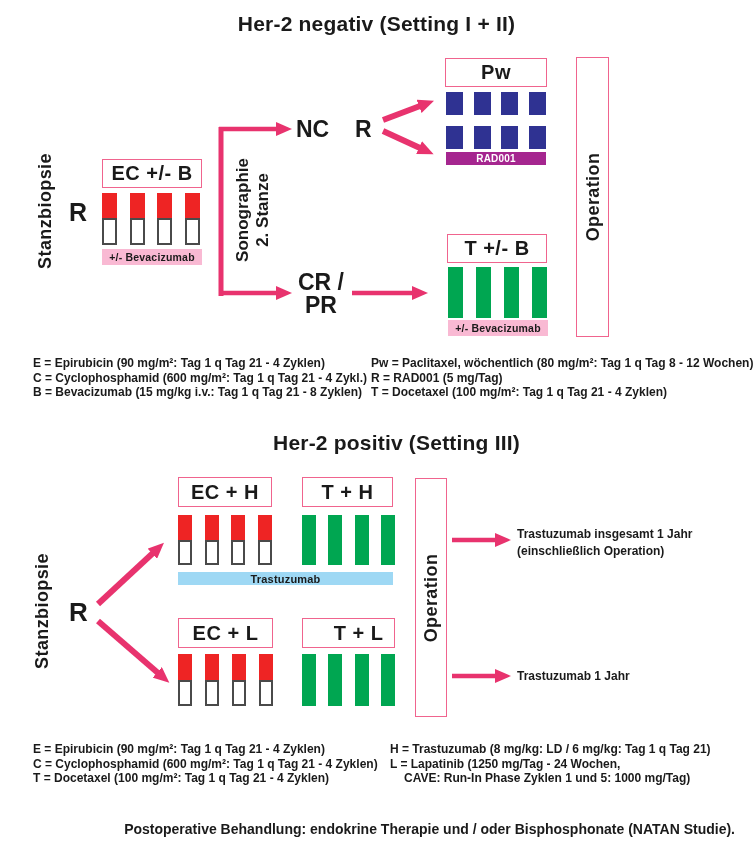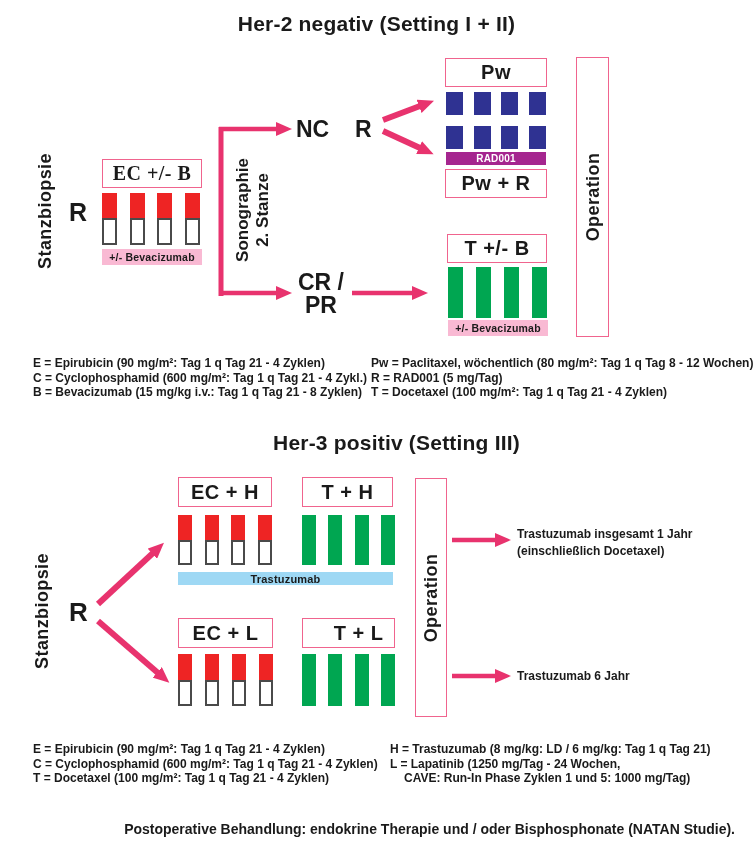--- a/index.html
+++ b/index.html
@@ -70,21 +70,21 @@
     <line class="arr" x1="452" y1="540" x2="496" y2="540" marker-end="url(#ah)"></line>
     <line class="arr" x1="452" y1="676" x2="496" y2="676" marker-end="url(#ah)"></line>
   </svg>
 
   <div class="abs title" style="top:12px;">Her-2 negativ (Setting I + II)</div>
 
   <div class="abs rot biopsy" style="left:-20px;top:198px;">Stanzbiopsie</div>
 
   <div class="abs rlabel" style="left:69px;top:198px;">R</div>
 
-  <div class="abs box" style="left:102px;top:159px;width:100px;height:29px;font-family:Liberation Serif, serif;">EC +/- B</div>
+  <div class="abs box" style="left:102px;top:159px;width:100px;height:29px;">EC +/- B</div>
 
   <div class="abs bargroup" style="left:102px;top:193px;width:98px;">
     <div class="cbar" style="width:15px;">
         <div class="red" style="height:25px;"></div>
         <div class="white" style="height:27px;"></div>
       </div>
     <div class="cbar" style="width:15px;">
         <div class="red" style="height:25px;"></div>
         <div class="white" style="height:27px;"></div>
       </div>
@@ -123,21 +123,20 @@
   </div>
   <div class="abs bargroup" style="left:446px;top:126px;width:100px;">
     <div class="bluesq" style="width:17px;height:23px;"></div>
     <div class="bluesq" style="width:17px;height:23px;"></div>
     <div class="bluesq" style="width:17px;height:23px;"></div>
     <div class="bluesq" style="width:17px;height:23px;"></div>
   </div>
 
   <div class="abs strip" style="left:446px;top:152px;width:100px;height:13px;background:var(--purple);color:#fff;font-size:10px;">RAD001</div>
 
-  <div class="abs box" style="left:445px;top:169px;width:102px;height:29px;">Pw + R</div>
 
   <div class="abs box" style="left:447px;top:234px;width:100px;height:29px;">T +/- B</div>
 
   <div class="abs bargroup" style="left:448px;top:267px;width:99px;">
     <div class="greenbar" style="width:15px;height:51px;"></div>
     <div class="greenbar" style="width:15px;height:51px;"></div>
     <div class="greenbar" style="width:15px;height:51px;"></div>
     <div class="greenbar" style="width:15px;height:51px;"></div>
   </div>
 
@@ -151,21 +150,21 @@
     <div>E = Epirubicin  (90 mg/m²: Tag 1 q Tag 21 - 4 Zyklen)</div>
     <div>C = Cyclophosphamid  (600 mg/m²: Tag 1 q Tag 21 - 4 Zykl.)</div>
     <div>B = Bevacizumab  (15 mg/kg i.v.: Tag 1 q Tag 21 - 8 Zyklen)</div>
   </div>
   <div class="abs legend" style="left:371px;top:356px;">
     <div>Pw = Paclitaxel, wöchentlich  (80 mg/m²: Tag 1 q Tag 8 - 12 Wochen)</div>
     <div>R = RAD001  (5 mg/Tag)</div>
     <div>T = Docetaxel  (100 mg/m²: Tag 1 q Tag 21 - 4 Zyklen)</div>
   </div>
 
-  <div class="abs title" style="left:40px;width:713px;top:431px;">Her-3 positiv (Setting III)</div>
+  <div class="abs title" style="left:40px;width:713px;top:431px;">Her-2 positiv (Setting III)</div>
 
   <div class="abs rot biopsy" style="left:-23px;top:598px;">Stanzbiopsie</div>
 
   <div class="abs rlabel" style="left:69px;top:597px;font-size:26px;">R</div>
 
   <div class="abs box" style="left:178px;top:477px;width:94px;height:30px;">EC + H</div>
   <div class="abs box" style="left:302px;top:477px;width:91px;height:30px;">T + H</div>
 
   <div class="abs bargroup" style="left:178px;top:515px;width:94px;">
     <div class="cbar" style="width:14px;">
@@ -222,24 +221,24 @@
     <div class="greenbar" style="width:14px;height:52px;"></div>
   </div>
 
 
   <div class="abs vbox" style="left:415px;top:478px;width:32px;height:239px;">
     <span>Operation</span>
   </div>
 
   <div class="abs armtext" style="left:517px;top:526px;">
     <div>Trastuzumab insgesamt 1 Jahr</div>
-    <div>(einschließlich Docetaxel)</div>
+    <div>(einschließlich Operation)</div>
   </div>
   <div class="abs armtext" style="left:517px;top:668px;">
-    <div>Trastuzumab 6 Jahr</div>
+    <div>Trastuzumab 1 Jahr</div>
   </div>
 
   <div class="abs legend" style="left:33px;top:742px;">
     <div>E = Epirubicin  (90 mg/m²: Tag 1 q Tag 21 - 4 Zyklen)</div>
     <div>C = Cyclophosphamid  (600 mg/m²: Tag 1 q Tag 21 - 4 Zyklen)</div>
     <div>T = Docetaxel  (100 mg/m²: Tag 1 q Tag 21 - 4 Zyklen)</div>
   </div>
   <div class="abs legend" style="left:390px;top:742px;">
     <div>H = Trastuzumab  (8 mg/kg: LD / 6 mg/kg: Tag 1 q Tag 21)</div>
     <div>L = Lapatinib  (1250 mg/Tag - 24 Wochen,</div>

